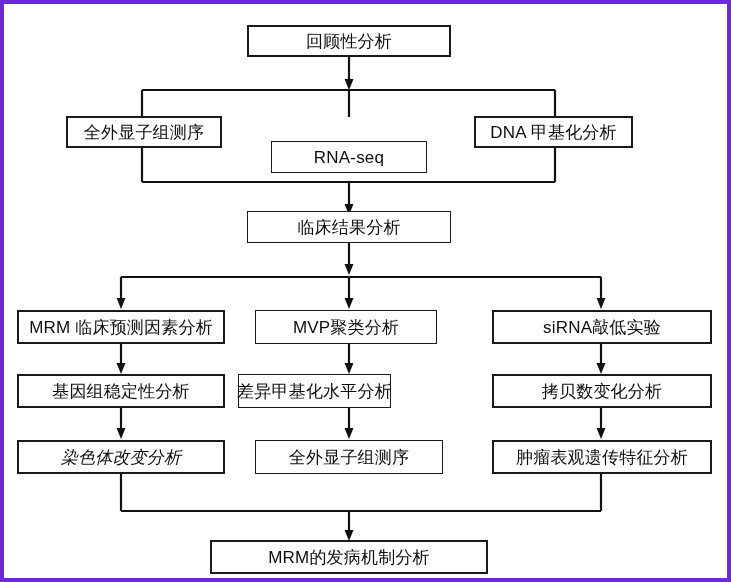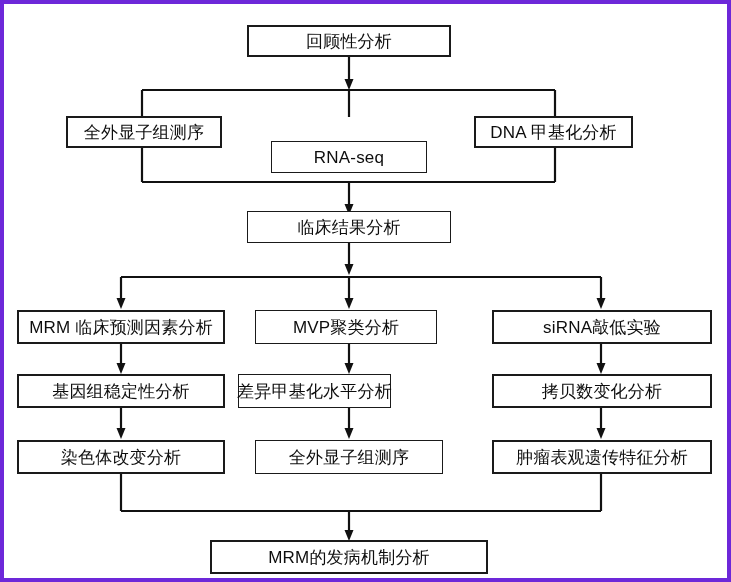--- a/index.html
+++ b/index.html
@@ -123,21 +123,21 @@
   <div class="node thin" style="left:243px; top:207px; width:204px; height:32px;">
     <span>临床结果分析</span>
   </div>
 
   <div class="node" style="left:13px; top:306px; width:208px; height:34px;">
     <span>MRM 临床预测因素分析</span>
   </div>
   <div class="node" style="left:13px; top:370px; width:208px; height:34px;">
     <span>基因组稳定性分析</span>
   </div>
-  <div class="node" style="left:13px; top:436px; width:208px; height:34px;">
+  <div class="node" style="left:13px; top:436px; width:208px; height:34px;font-style:italic;">
     <span>染色体改变分析</span>
   </div>
 
   <div class="node thin" style="left:251px; top:306px; width:182px; height:34px;">
     <span>MVP聚类分析</span>
   </div>
   <div class="node thin" style="left:234px; top:370px; width:153px; height:34px;">
     <span>差异甲基化水平分析</span>
   </div>
   <div class="node thin" style="left:251px; top:436px; width:188px; height:34px;">

